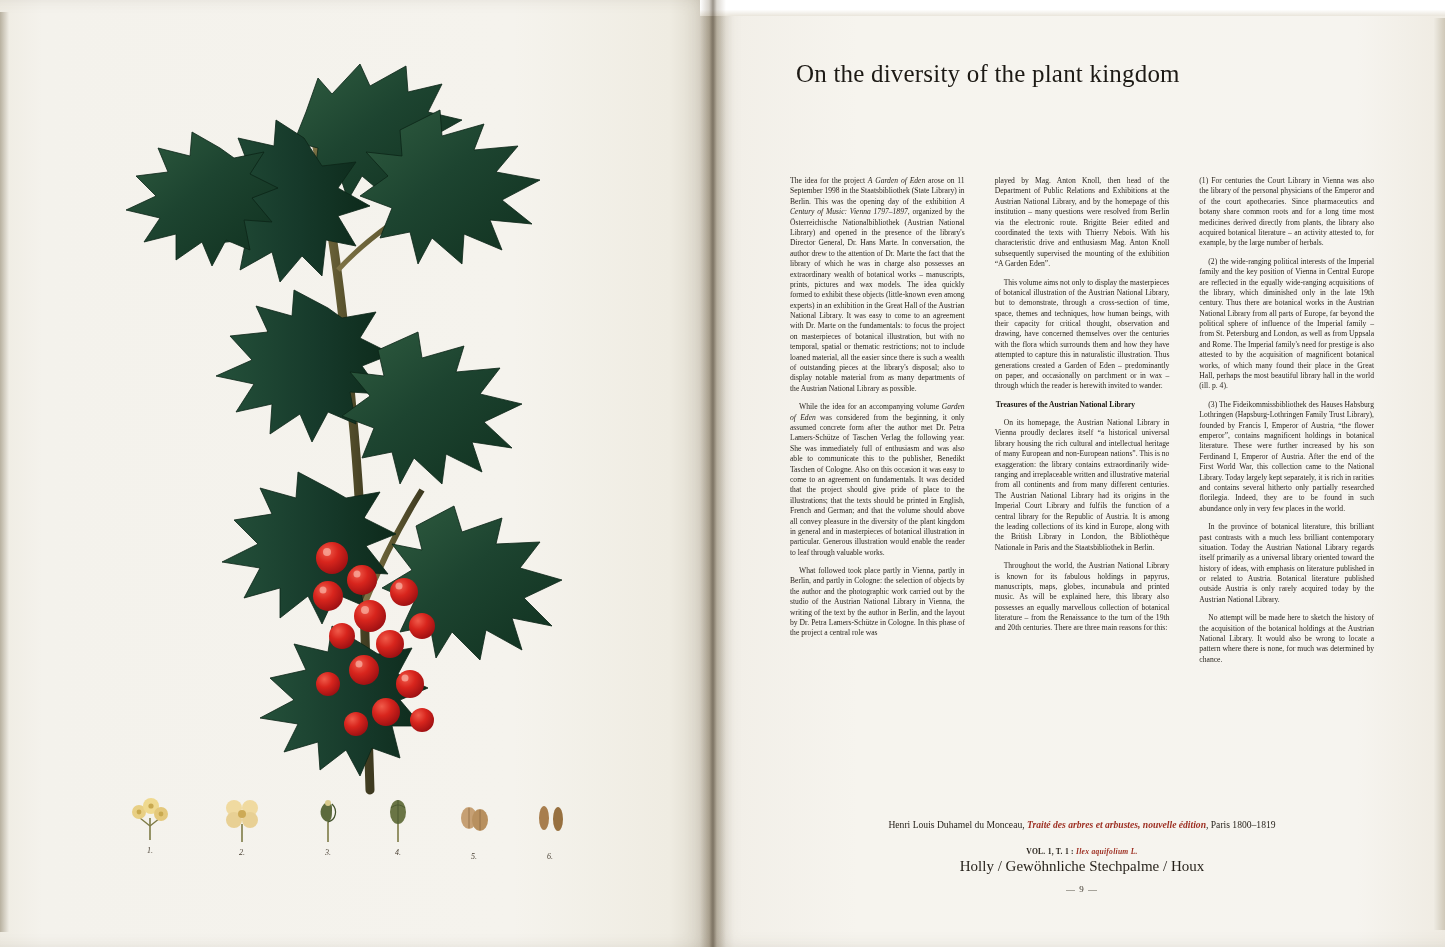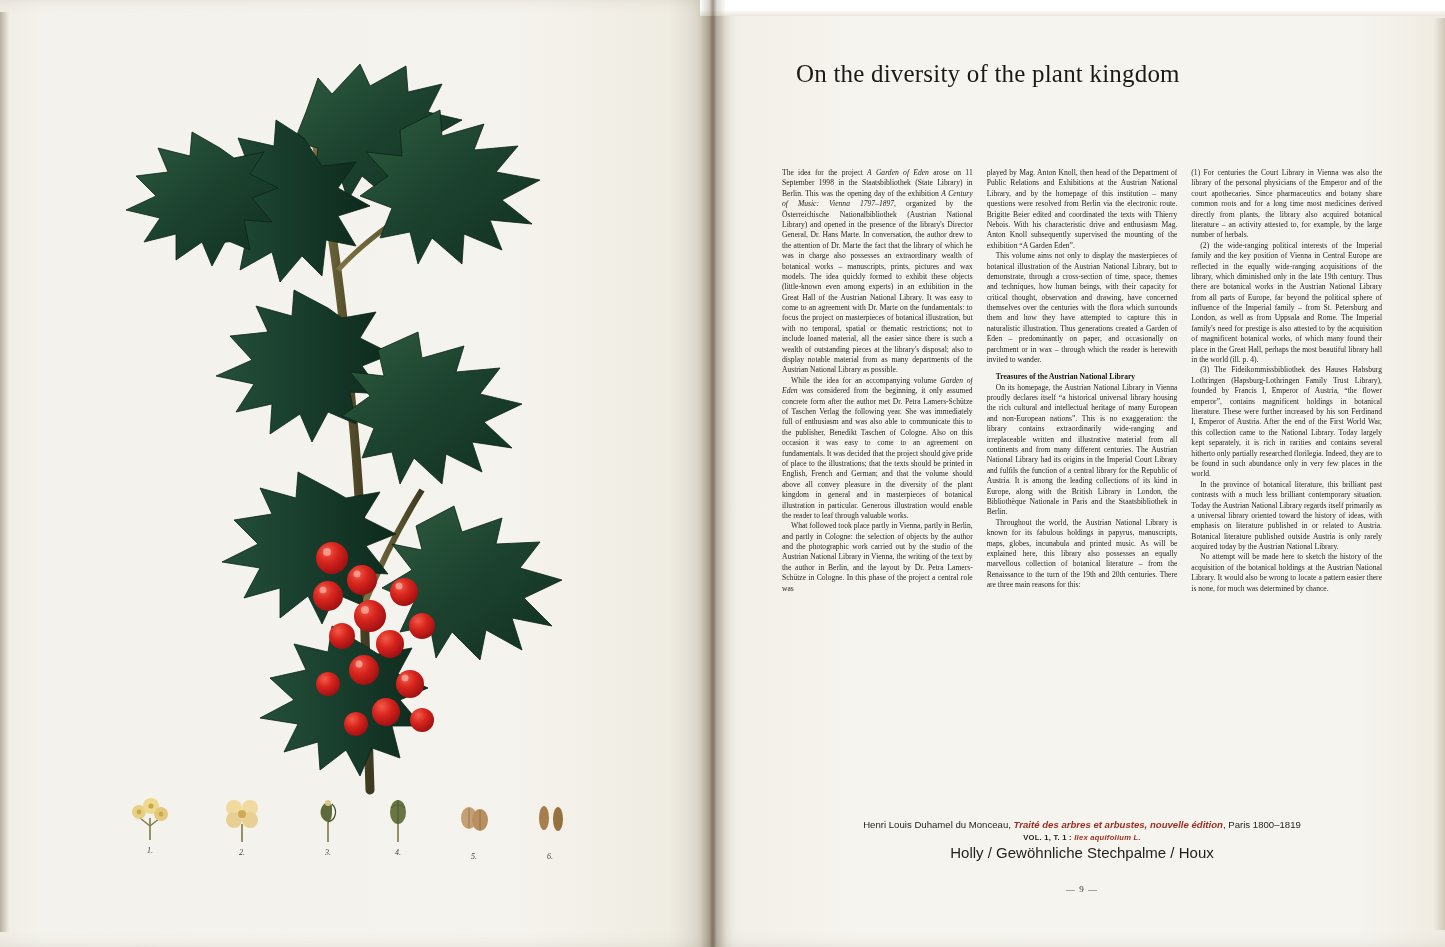--- a/index.html
+++ b/index.html
@@ -148,21 +148,21 @@
   .col {
     width: 191px;
     font-family: "Liberation Serif", serif;
     font-size: 7.6px;
     line-height: 1.37;
     color: #241f18;
     text-align: justify;
     overflow: hidden;
   }
   .col p {
-    margin: 0;
+    margin: 8px;
     text-indent: 9px;
   }
   .col p.noindent {
     text-indent: 0;
   }
   .col h3 {
     margin: 7px 0 0 9px;
     font-size: 7.6px;
     font-weight: 700;
     line-height: 1.35;
@@ -170,34 +170,34 @@
     color: #1d1a14;
   }
 
   
   .caption {
     position: absolute;
     left: 782px;
     top: 818px;
     width: 600px;
     text-align: center;
-    font-family: Liberation Sans, sans-serif;
+    font-family: Liberation Serif, serif;
     color: #241f18;
   }
   .caption .line1 { font-size: 9.6px; line-height: 1.5; }
   .caption .line1 .red {
     color: #9d2f22;
     font-style: italic;
     font-weight: 700;
   }
   .caption .line2 {
     font-size: 7.6px;
     font-weight: 700;
     letter-spacing: 0.25px;
-    margin-top: 1px;
+    margin-top: 15px;
   }
   .caption .line2 .red { color: #9d2f22; font-style: italic; }
   .caption .line3 { font-size: 15px; margin-top: 2px; }
 
   .folio {
     position: absolute;
     left: 782px;
     top: 884px;
     width: 600px;
     text-align: center;
@@ -405,21 +405,21 @@
       <p>This volume aims not only to display the masterpieces of botanical illustration of the Austrian National Library, but to demonstrate, through a cross-section of time, space, themes and techniques, how human beings, with their capacity for critical thought, observation and drawing, have concerned themselves over the centuries with the flora which surrounds them and how they have attempted to capture this in naturalistic illustration. Thus generations created a Garden of Eden – predominantly on paper, and occasionally on parchment or in wax – through which the reader is herewith invited to wander.</p>
       <h3>Treasures of the Austrian National Library</h3>
       <p>On its homepage, the Austrian National Library in Vienna proudly declares itself “a historical universal library housing the rich cultural and intellectual heritage of many European and non-European nations”. This is no exaggeration: the library contains extraordinarily wide-ranging and irreplaceable written and illustrative material from all continents and from many different centuries. The Austrian National Library had its origins in the Imperial Court Library and fulfils the function of a central library for the Republic of Austria. It is among the leading collections of its kind in Europe, along with the British Library in London, the Bibliothèque Nationale in Paris and the Staatsbibliothek in Berlin.</p>
       <p>Throughout the world, the Austrian National Library is known for its fabulous holdings in papyrus, manuscripts, maps, globes, incunabula and printed music. As will be explained here, this library also possesses an equally marvellous collection of botanical literature – from the Renaissance to the turn of the 19th and 20th centuries. There are three main reasons for this:</p>
     </div>
     <div class="col">
       <p class="noindent">(1) For centuries the Court Library in Vienna was also the library of the personal physicians of the Emperor and of the court apothecaries. Since pharmaceutics and botany share common roots and for a long time most medicines derived directly from plants, the library also acquired botanical literature – an activity attested to, for example, by the large number of herbals.</p>
       <p>(2) the wide-ranging political interests of the Imperial family and the key position of Vienna in Central Europe are reflected in the equally wide-ranging acquisitions of the library, which diminished only in the late 19th century. Thus there are botanical works in the Austrian National Library from all parts of Europe, far beyond the political sphere of influence of the Imperial family – from St. Petersburg and London, as well as from Uppsala and Rome. The Imperial family's need for prestige is also attested to by the acquisition of magnificent botanical works, of which many found their place in the Great Hall, perhaps the most beautiful library hall in the world (ill. p. 4).</p>
       <p>(3) The Fideikommissbibliothek des Hauses Habsburg Lothringen (Hapsburg-Lothringen Family Trust Library), founded by Francis I, Emperor of Austria, “the flower emperor”, contains magnificent holdings in botanical literature. These were further increased by his son Ferdinand I, Emperor of Austria. After the end of the First World War, this collection came to the National Library. Today largely kept separately, it is rich in rarities and contains several hitherto only partially researched florilegia. Indeed, they are to be found in such abundance only in very few places in the world.</p>
       <p>In the province of botanical literature, this brilliant past contrasts with a much less brilliant contemporary situation. Today the Austrian National Library regards itself primarily as a universal library oriented toward the history of ideas, with emphasis on literature published in or related to Austria. Botanical literature published outside Austria is only rarely acquired today by the Austrian National Library.</p>
-      <p>No attempt will be made here to sketch the history of the acquisition of the botanical holdings at the Austrian National Library. It would also be wrong to locate a pattern easier there is none, for much was determined by chance.</p>
+      <p>No attempt will be made here to sketch the history of the acquisition of the botanical holdings at the Austrian National Library. It would also be wrong to locate a pattern where there is none, for much was determined by chance.</p>
     </div>
   </div>
 
   <div class="caption">
     <div class="line1">
       <span>Henri Louis Duhamel du Monceau, </span><span class="red">Traité des arbres et arbustes, nouvelle édition</span><span>, Paris 1800–1819</span>
     </div>
     <div class="line2">
       <span>VOL. 1, T. 1 : </span><span class="red">Ilex aquifolium L.</span>
     </div>

